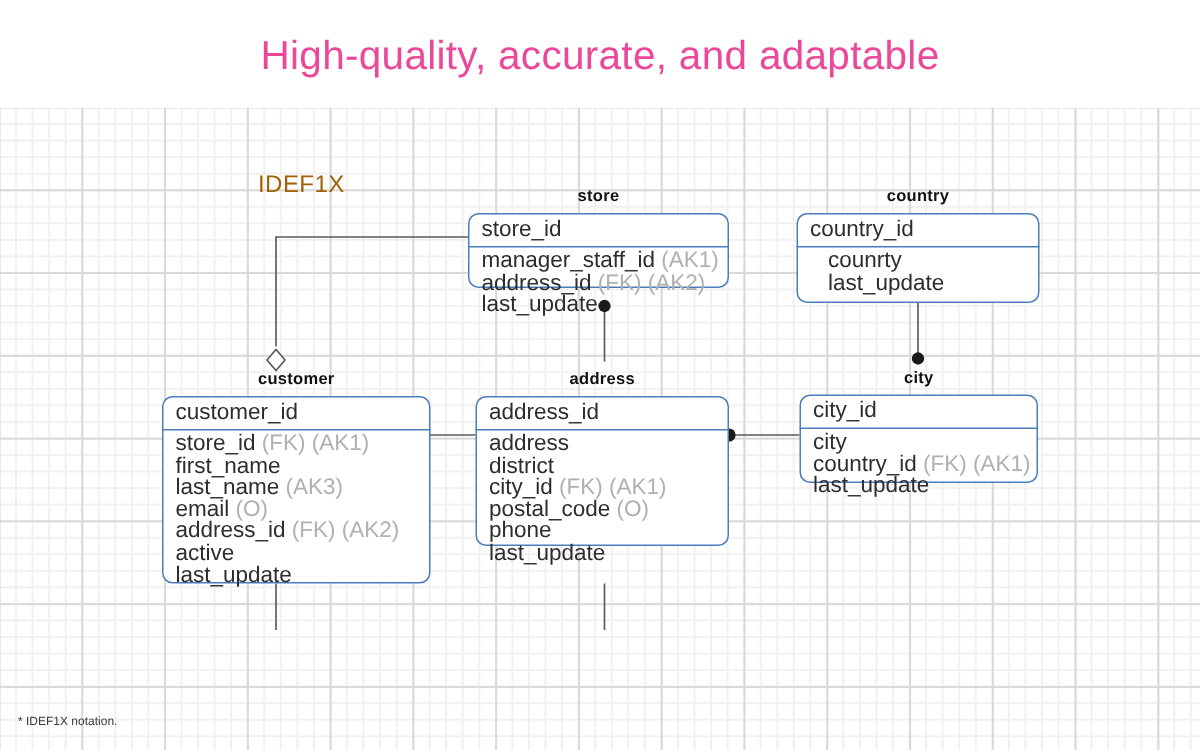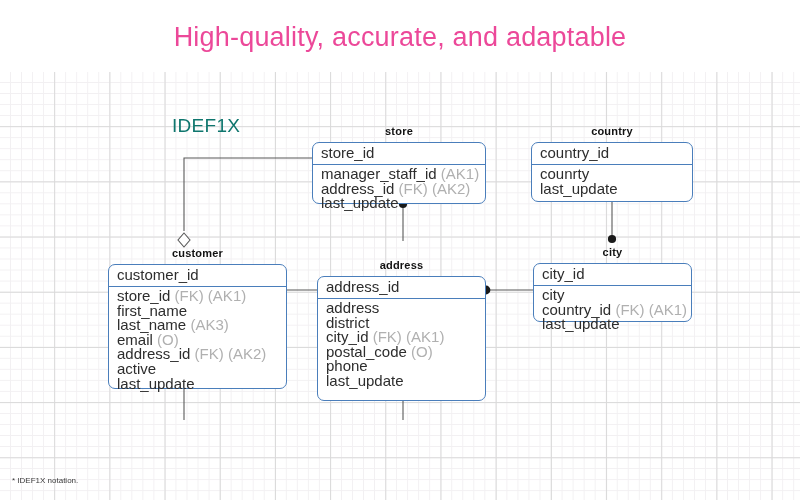--- a/index.html
+++ b/index.html
@@ -48,22 +48,22 @@
     font-weight: 400;
     color: #ec4899;
     letter-spacing: 0.2px;
   }
 
   
   #notation-label {
     position: absolute;
     left: 172px;
     top: 115px;
-    font-size: 19px;
-    color: #0f766e;
+    font-size: 16px;
+    color: #a16207;
     letter-spacing: 0.3px;
   }
 
   
   #footnote {
     position: absolute;
     left: 12px;
     top: 476px;
     font-size: 8px;
     color: #3a3a3a;
@@ -169,21 +169,21 @@
       <path d="M 612 202 L 612 238" stroke="#595959" stroke-width="1.1" fill="none"></path>
       <circle cx="612" cy="239" r="4.1" fill="#1a1a1a"></circle>
     </g>
 
     <g>
       <path d="M 184 389 L 184 420" stroke="#595959" stroke-width="1.1" fill="none"></path>
       <path d="M 403 389 L 403 420" stroke="#595959" stroke-width="1.1" fill="none"></path>
     </g>
   </svg>
 
-  <div class="entity" id="ent-store" style="left:312px; top:142px; width:174px; height:62px;">
+  <div class="entity" id="ent-store" style="left:312px; top:142px; width:174px; height:50px;">
     <div class="entity-title">store</div>
     <div class="entity-box"></div>
     <div class="pk-list">
       <div class="attr">
         <span>store_id</span>
       </div>
     </div>
     <div class="attr-list" style="top:22px;">
       <div class="attr">
         <span>manager_staff_id</span>
@@ -201,21 +201,21 @@
   </div>
 
   <div class="entity" id="ent-country" style="left:531px; top:142px; width:162px; height:60px;">
     <div class="entity-title">country</div>
     <div class="entity-box"></div>
     <div class="pk-list">
       <div class="attr">
         <span>country_id</span>
       </div>
     </div>
-    <div class="attr-list" style="top:22px;">
+    <div class="attr-list" style="top:22px;margin-left:12px;">
       <div class="attr">
         <span>counrty</span>
         <span class="ann"></span>
       </div>
       <div class="attr">
         <span>last_update</span>
         <span class="ann"></span>
       </div>
     </div>
   </div>
@@ -253,21 +253,21 @@
         <span>active</span>
         <span class="ann"></span>
       </div>
       <div class="attr">
         <span>last_update</span>
         <span class="ann"></span>
       </div>
     </div>
   </div>
 
-  <div class="entity" id="ent-address" style="left:317px; top:276px; width:169px; height:125px;">
+  <div class="entity" id="ent-address" style="left:317px; top:264px; width:169px; height:100px;">
     <div class="entity-title">address</div>
     <div class="entity-box"></div>
     <div class="pk-list">
       <div class="attr">
         <span>address_id</span>
       </div>
     </div>
     <div class="attr-list" style="top:22px;">
       <div class="attr">
         <span>address</span>

